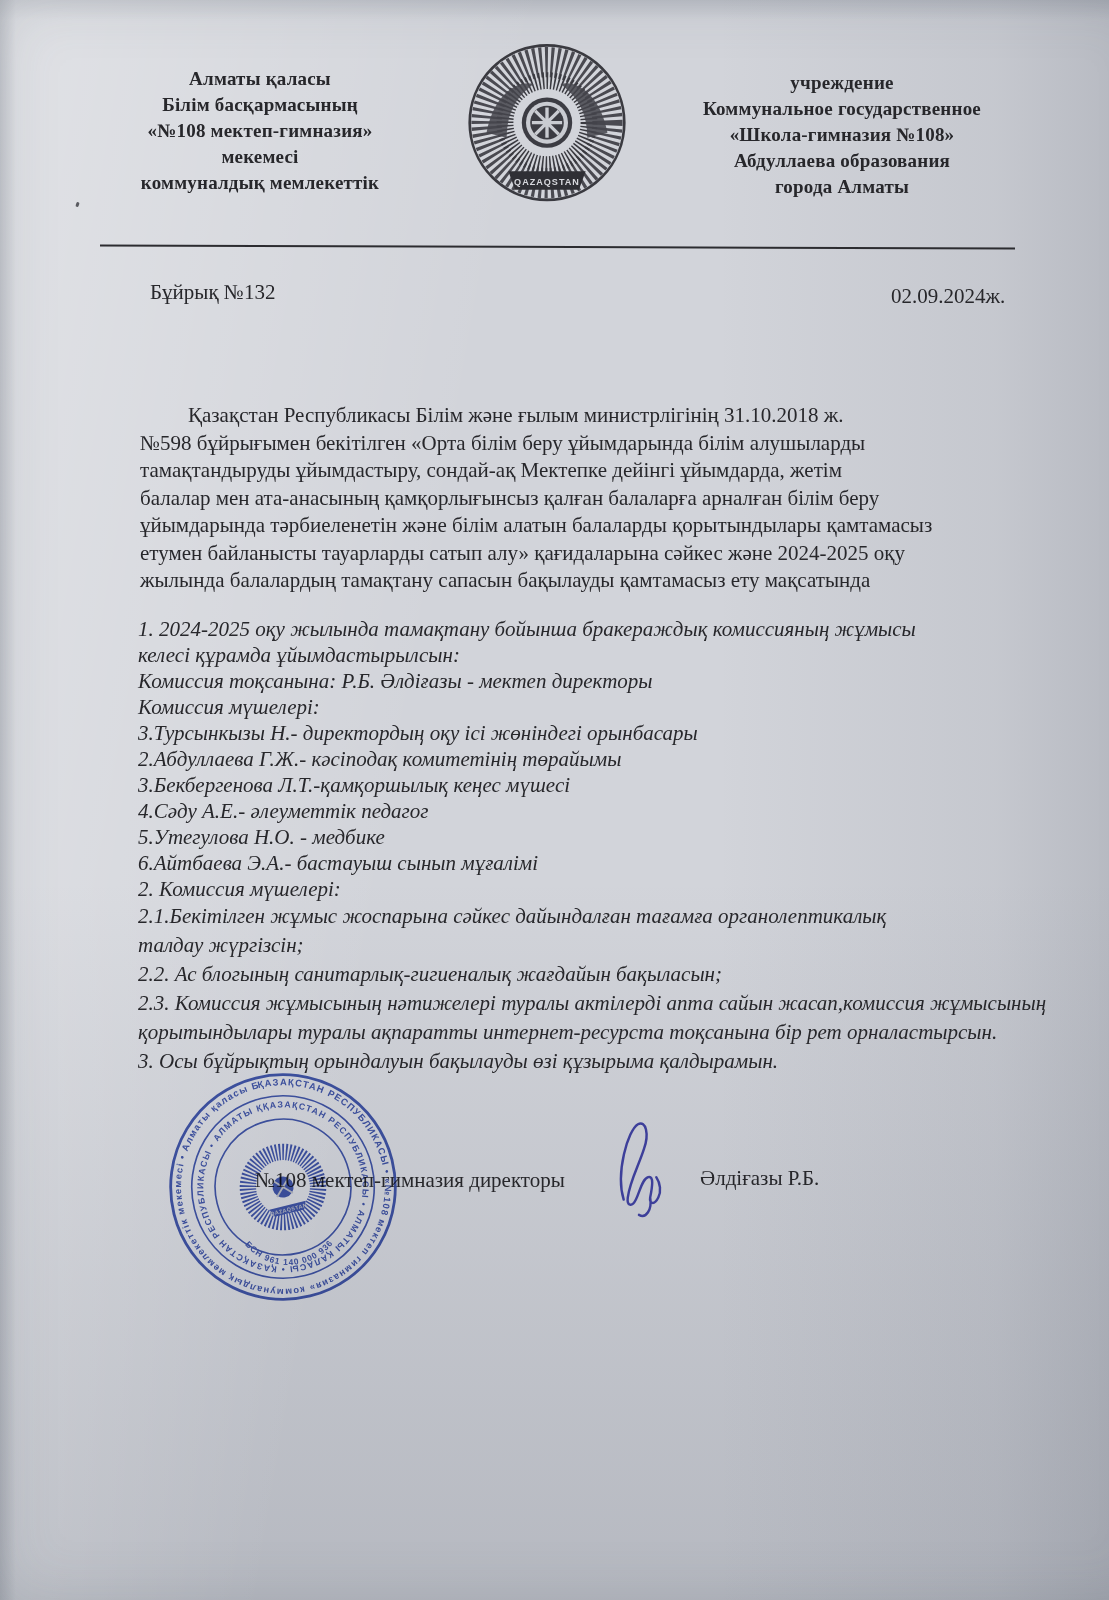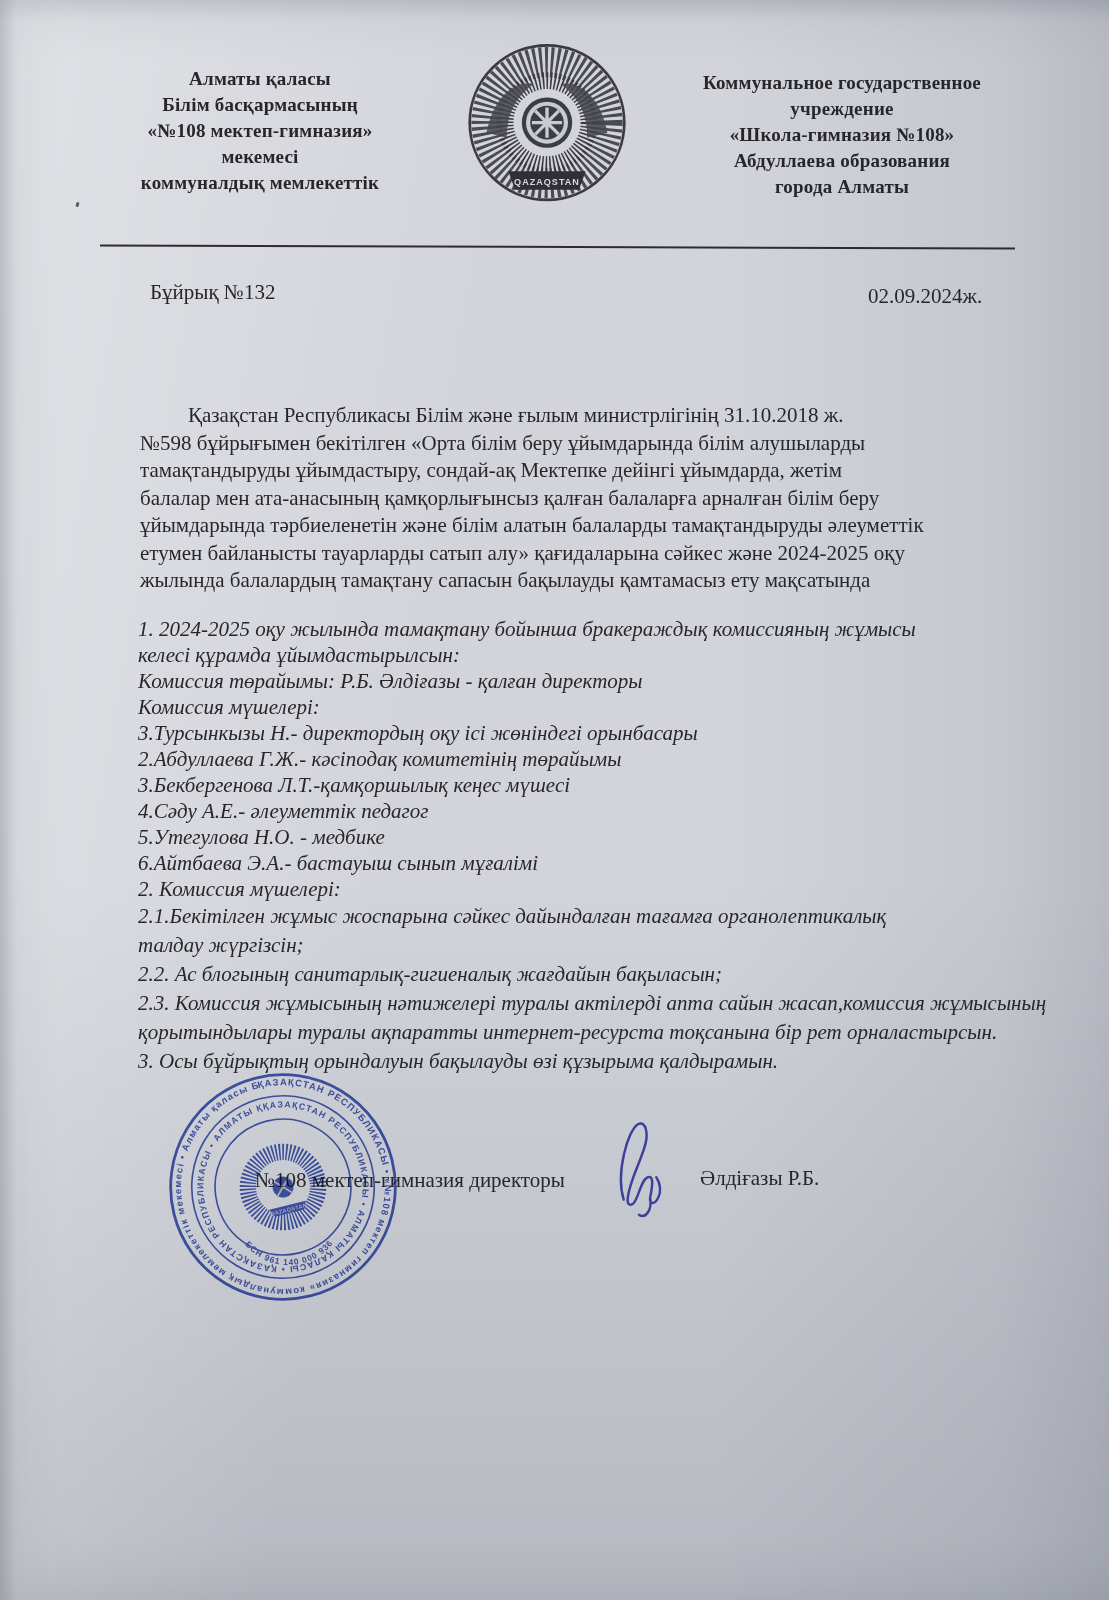--- a/index.html
+++ b/index.html
@@ -56,49 +56,49 @@
       <circle cx="50" cy="48" r="15" fill="#3c3c43"></circle>
       <circle cx="50" cy="48" r="12.5" fill="#c9cbd1"></circle>
       <circle cx="50" cy="48" r="10" fill="#3c3c43"></circle>
       <path d="M43,41 L57,55 M57,41 L43,55 M50,39 L50,57 M41,48 L59,48" stroke="#c9cbd1" stroke-width="2"></path>
       <path d="M27,77 L73,77 L69,88 L31,88 Z" fill="#2f2f35"></path>
       <text x="50" y="85" font-size="5.4" font-family="'Liberation Sans',sans-serif" font-weight="bold" fill="#d8d9de" text-anchor="middle" letter-spacing=".6">QAZAQSTAN</text>
     </svg>
   </div>
 
   <div class="abs hdr" style="left:672px;top:70px;width:340px;">
+    <div>учреждение</div>
     <div>Коммунальное государственное</div>
-    <div>учреждение</div>
     <div>«Школа-гимназия №108»</div>
     <div>Абдуллаева образования</div>
     <div>города Алматы</div>
   </div>
 
   <div class="abs speck" style="left:76px;top:202px;"></div>
 
   <div class="abs rule" style="left:100px;top:246px;width:915px;"></div>
 
   <div class="abs order-line" style="left:150px;top:280px;">Бұйрық  №132</div>
-  <div class="abs order-line" style="left:868px;top:284px;">02.09.2024ж.</div>
+  <div class="abs order-line" style="left:891px;top:284px;">02.09.2024ж.</div>
 
   <div class="abs para" style="left:140px;top:366px;">
     <div class="pline indent">Қазақстан Республикасы Білім және ғылым министрлігінің  31.10.2018 ж.</div>
     <div class="pline">№598 бұйрығымен бекітілген «Орта білім беру ұйымдарында білім алушыларды</div>
     <div class="pline">тамақтандыруды ұйымдастыру, сондай-ақ Мектепке дейінгі ұйымдарда, жетім</div>
     <div class="pline">балалар мен ата-анасының қамқорлығынсыз қалған балаларға арналған білім беру</div>
-    <div class="pline">ұйымдарында тәрбиеленетін және білім алатын балаларды тамақтандыруды әлеуметтік</div>
+    <div class="pline">ұйымдарында тәрбиеленетін және білім алатын балаларды қорытындылары қамтамасыз</div>
     <div class="pline">етумен байланысты тауарларды сатып алу» қағидаларына сәйкес және 2024-2025 оқу</div>
     <div class="pline">жылында балалардың тамақтану сапасын бақылауды қамтамасыз ету мақсатында</div>
   </div>
 
 
   <div class="abs list" style="left:138px;top:616px;">
     <div class="bline">1. 2024-2025 оқу жылында тамақтану бойынша бракераждық комиссияның жұмысы</div>
     <div class="bline">келесі құрамда ұйымдастырылсын:</div>
-    <div class="bline">Комиссия төрайымы: Р.Б. Әлдіғазы - қалған директоры</div>
+    <div class="bline">Комиссия тоқсанына: Р.Б. Әлдіғазы - мектеп директоры</div>
     <div class="bline">Комиссия мүшелері:</div>
     <div class="bline">3.Турсынкызы Н.- директордың оқу ісі жөніндегі орынбасары</div>
     <div class="bline">2.Абдуллаева Г.Ж.- кәсіподақ комитетінің төрайымы</div>
     <div class="bline">3.Бекбергенова Л.Т.-қамқоршылық кеңес мүшесі</div>
     <div class="bline">4.Сәду А.Е.- әлеуметтік педагог</div>
     <div class="bline">5.Утегулова Н.О. - медбике</div>
     <div class="bline">6.Айтбаева Э.А.- бастауыш сынып мұғалімі</div>
     <div class="bline">2. Комиссия мүшелері:</div>
     <div class="bline loose">2.1.Бекітілген жұмыс жоспарына сәйкес дайындалған тағамға органолептикалық</div>
     <div class="bline loose">талдау жүргізсін;</div>

